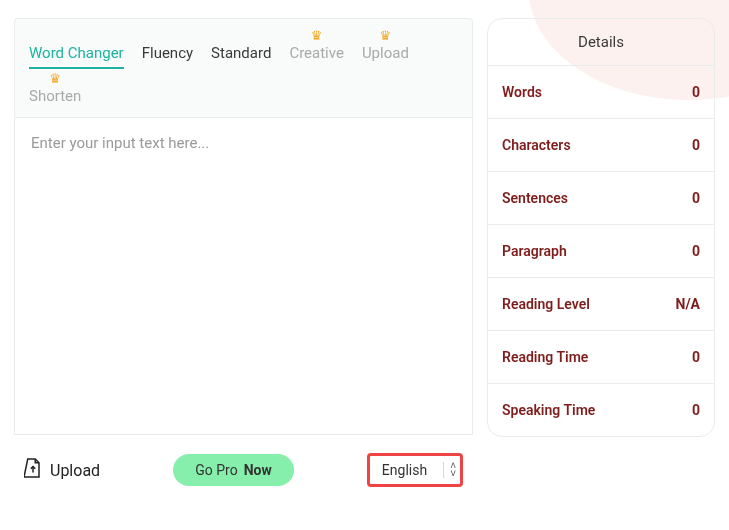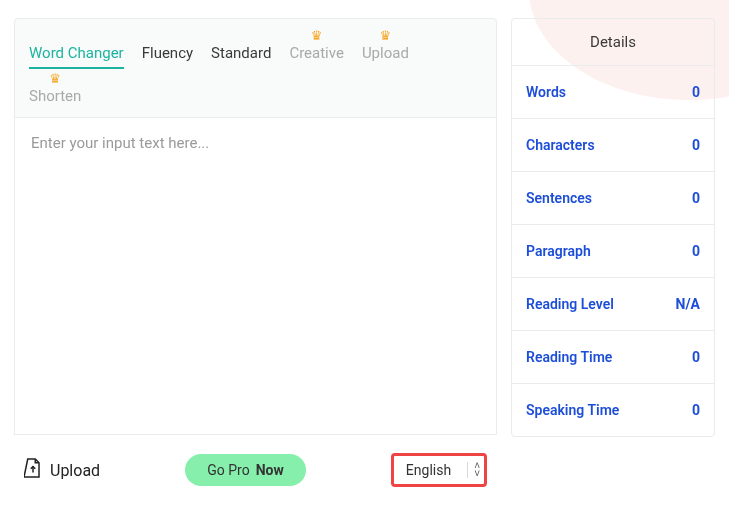--- a/index.html
+++ b/index.html
@@ -150,41 +150,41 @@
     display: flex;
     flex-direction: column;
     line-height: 0.5;
     border-left: 1px solid #d8d8d8;
     padding-left: 6px;
     font-size: 10px;
     color: #555;
   }
   .stepper span { line-height: 0.8; }
   .right {
-    width: 204px;
+    width: 228px;
     border: 1px solid #e9ecec;
-    border-radius: 4px;
+    border-radius: 15px;
     overflow: hidden;
     align-self: flex-start;
   }
   .details-header {
     text-align: center;
     padding: 14px 0;
     font-size: 15px;
     color: #3a3a3a;
     border-bottom: 1px solid #e9ecec;
   }
   .stat-row {
     display: flex;
     justify-content: space-between;
     align-items: center;
     padding: 18px 14px;
     border-bottom: 1px solid #e9ecec;
     font-size: 14px;
-    color: #1d4ed8;
+    color: #7f1d1d;
   }
   .stat-row:last-child { border-bottom: none; }
   .stat-row .label { font-weight: 600; }
   .stat-row .val { font-weight: 700; }
 </style>
 </head>
 <body>
 
 <div class="bg-curve"></div>
 

